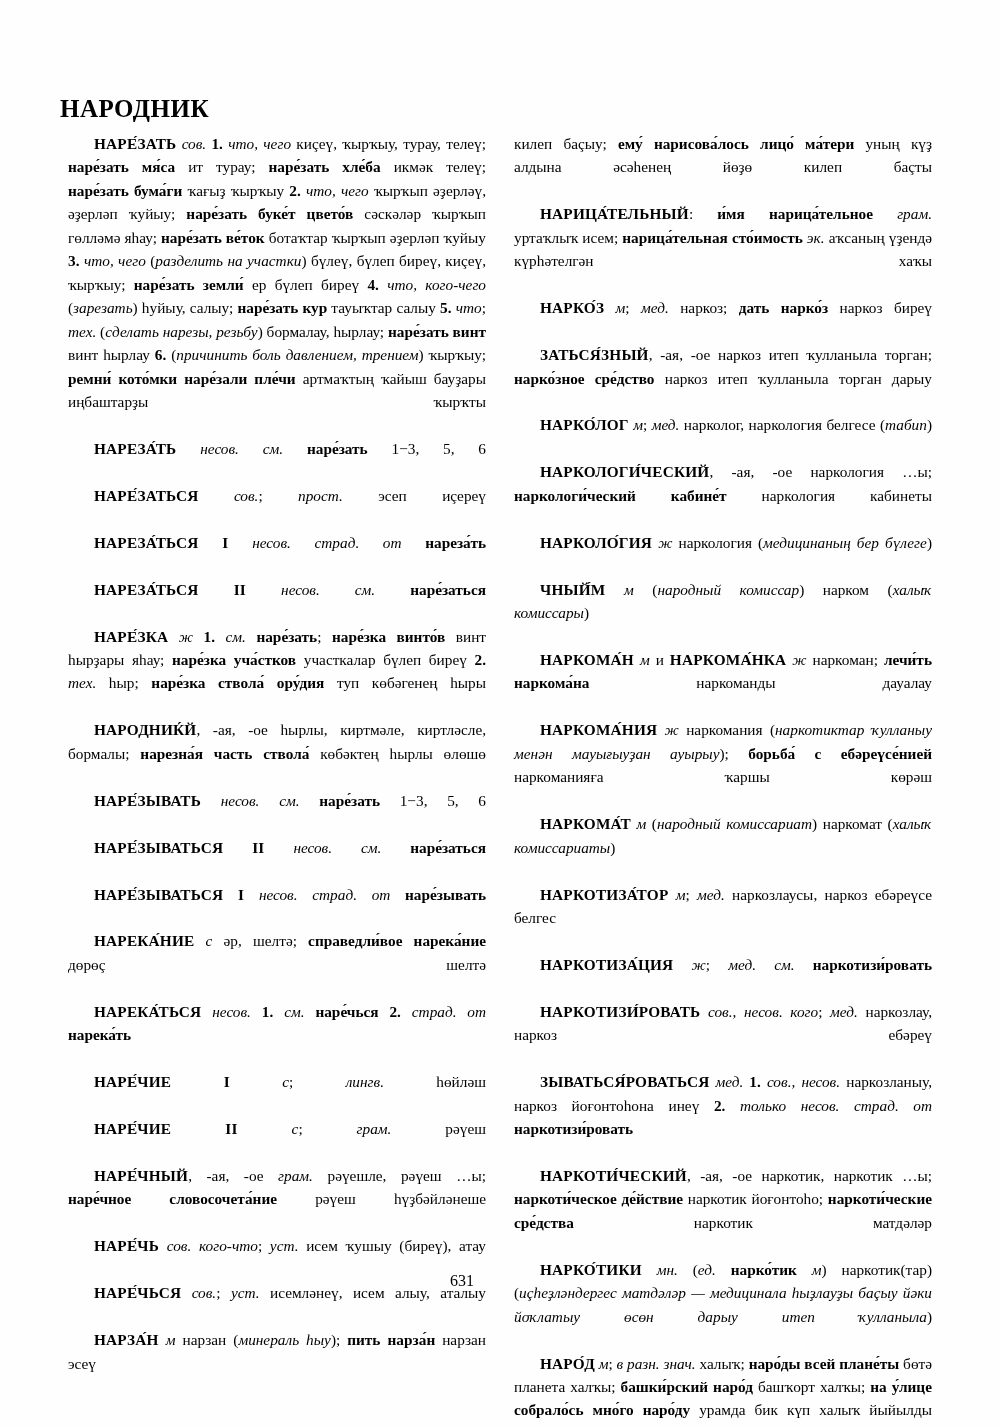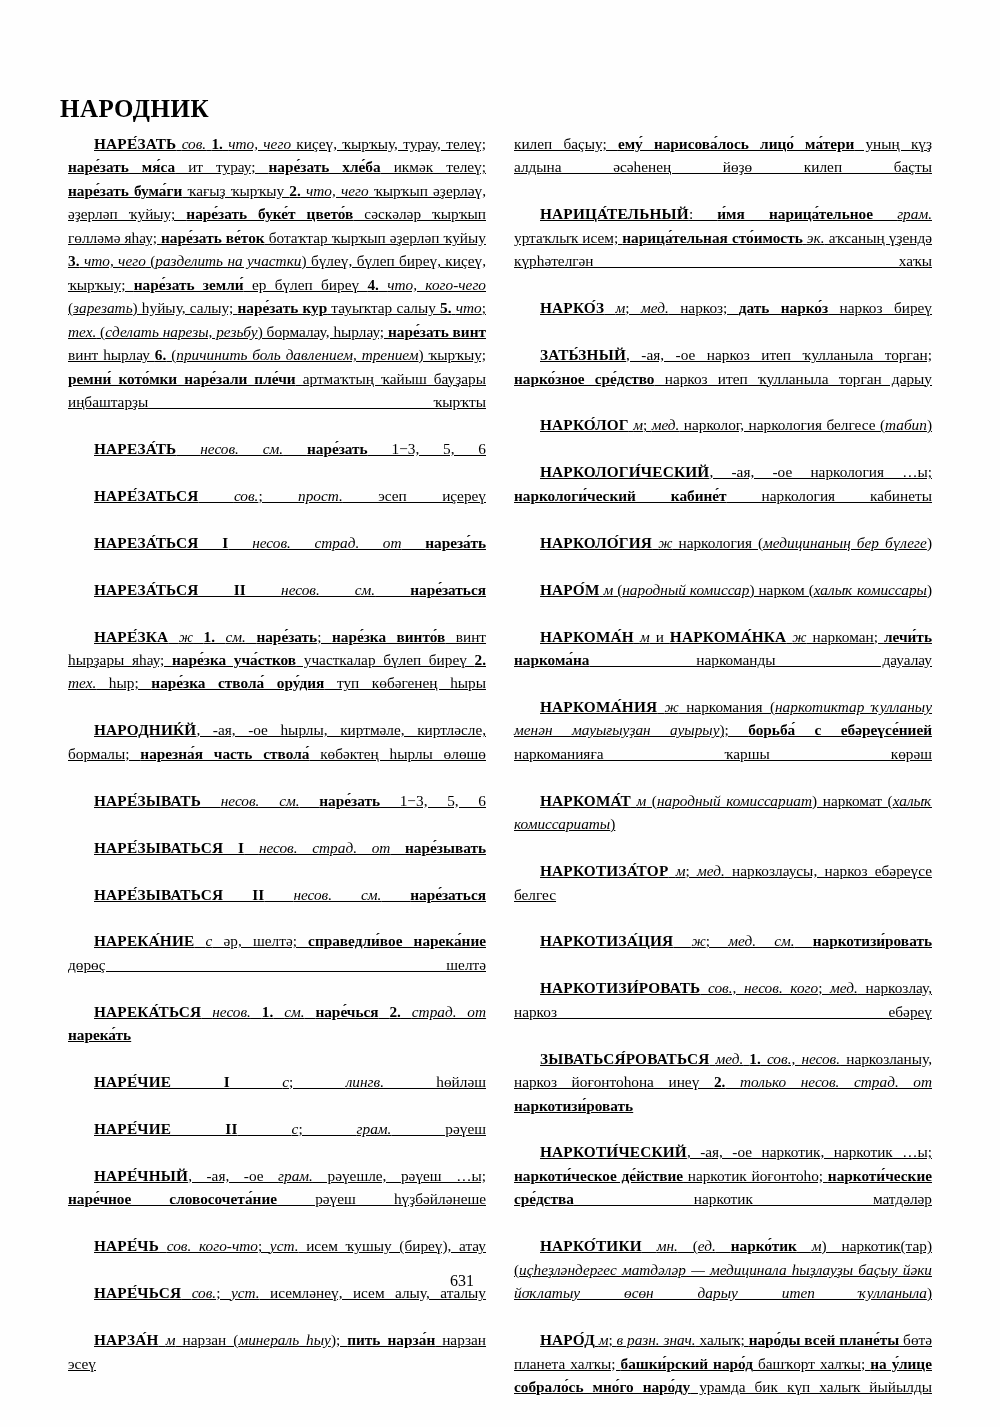--- a/index.html
+++ b/index.html
@@ -45,21 +45,20 @@
     line-height: 23.45px;
     text-align: justify;
     text-justify: inter-word;
     hyphens: none;
   }
   .entry {
     margin: 0;
     padding: 0;
     text-indent: 26px;
     text-align: justify;
-    text-decoration: underline;
   }
   .entry.cont {
     text-indent: 0;
   }
   .hw {
     font-weight: bold;
     letter-spacing: 0.2px;
   }
   .b { font-weight: bold; }
   .i { font-style: italic; }
@@ -88,40 +87,40 @@
   <div class="columns">
     <div class="col" id="col-0">
         <p class="entry"><span class="hw">НАРЕ́ЗАТЬ</span> <span class="i">сов.</span> <span class="b">1.</span> <span class="i">что, чего</span> киçеү, ҡырҡыу, турау, телеү; <span class="b">наре́зать мя́са</span> ит турау; <span class="b">наре́зать хле́ба</span> икмәк телеү; <span class="b">наре́зать бума́ги</span> ҡағыҙ ҡырҡыу <span class="b">2.</span> <span class="i">что, чего</span> ҡырҡып әҙерләү, әҙерләп ҡуйыу; <span class="b">наре́зать буке́т цвето́в</span> сәскәләр ҡырҡып гөлләмә яһау; <span class="b">наре́зать ве́ток</span> ботаҡтар ҡырҡып әҙерләп ҡуйыу <span class="b">3.</span> <span class="i">что, чего</span> (<span class="i">разделить на участки</span>) бүлеү, бүлеп биреү, киçеү, ҡырҡыу; <span class="b">наре́зать земли́</span> ер бүлеп биреү <span class="b">4.</span> <span class="i">что, кого-чего</span> (<span class="i">зарезать</span>) һуйыу, салыу; <span class="b">наре́зать кур</span> тауыҡтар салыу <span class="b">5.</span> <span class="i">что</span>; <span class="i">тех.</span> (<span class="i">сделать нарезы, резьбу</span>) бормалау, һырлау; <span class="b">наре́зать винт</span> винт һырлау <span class="b">6.</span> (<span class="i">причинить боль давлением, трением</span>) ҡырҡыу; <span class="b">ремни́ кото́мки наре́зали пле́чи</span> артмаҡтың ҡайыш бауҙары иңбаштарҙы ҡырҡты</p>
         <p class="entry"><span class="hw">НАРЕЗА́ТЬ</span> <span class="i">несов. см.</span> <span class="b">наре́зать</span> 1−3, 5, 6</p>
         <p class="entry"><span class="hw">НАРЕ́ЗАТЬСЯ</span> <span class="i">сов.</span>; <span class="i">прост.</span> эсеп иçереү</p>
         <p class="entry"><span class="hw">НАРЕЗА́ТЬСЯ I</span> <span class="i">несов. страд. от</span> <span class="b">нареза́ть</span></p>
         <p class="entry"><span class="hw">НАРЕЗА́ТЬСЯ II</span> <span class="i">несов. см.</span> <span class="b">наре́заться</span></p>
         <p class="entry"><span class="hw">НАРЕ́ЗКА</span> <span class="i">ж</span> <span class="b">1.</span> <span class="i">см.</span> <span class="b">наре́зать</span>; <span class="b">наре́зка винто́в</span> винт һырҙары яһау; <span class="b">наре́зка уча́стков</span> участкалар бүлеп биреү <span class="b">2.</span> <span class="i">тех.</span> һыр; <span class="b">наре́зка ствола́ ору́дия</span> туп көбәгенең һыры</p>
         <p class="entry"><span class="hw">НАРОДНИЌЙ</span>, -ая, -ое һырлы, киртмәле, киртләсле, бормалы; <span class="b">нарезна́я часть ствола́</span> көбәктең һырлы өлөшө</p>
         <p class="entry"><span class="hw">НАРЕ́ЗЫВАТЬ</span> <span class="i">несов. см.</span> <span class="b">наре́зать</span> 1−3, 5, 6</p>
+        <p class="entry"><span class="hw">НАРЕ́ЗЫВАТЬСЯ II</span> <span class="i">несов. см.</span> <span class="b">наре́заться</span></p>
         <p class="entry"><span class="hw">НАРЕ́ЗЫВАТЬСЯ I</span> <span class="i">несов. страд. от</span> <span class="b">наре́зывать</span></p>
-        <p class="entry"><span class="hw">НАРЕ́ЗЫВАТЬСЯ II</span> <span class="i">несов. см.</span> <span class="b">наре́заться</span></p>
         <p class="entry"><span class="hw">НАРЕКА́НИЕ</span> <span class="i">с</span> әр, шелтә; <span class="b">справедли́вое нарека́ние</span> дөрөç шелтә</p>
         <p class="entry"><span class="hw">НАРЕКА́ТЬСЯ</span> <span class="i">несов.</span> <span class="b">1.</span> <span class="i">см.</span> <span class="b">наре́чься</span> <span class="b">2.</span> <span class="i">страд. от</span> <span class="b">нарека́ть</span></p>
         <p class="entry"><span class="hw">НАРЕ́ЧИЕ I</span> <span class="i">с</span>; <span class="i">лингв.</span> һөйләш</p>
         <p class="entry"><span class="hw">НАРЕ́ЧИЕ II</span> <span class="i">с</span>; <span class="i">грам.</span> рәүеш</p>
         <p class="entry"><span class="hw">НАРЕ́ЧНЫЙ</span>, -ая, -ое <span class="i">грам.</span> рәүешле, рәүеш …ы; <span class="b">наре́чное словосочета́ние</span> рәүеш һүҙбәйләнеше</p>
         <p class="entry"><span class="hw">НАРЕ́ЧЬ</span> <span class="i">сов. кого-что</span>; <span class="i">уст.</span> исем ҡушыу (биреү), атау</p>
         <p class="entry"><span class="hw">НАРЕ́ЧЬСЯ</span> <span class="i">сов.</span>; <span class="i">уст.</span> исемләнеү, исем алыу, аталыу</p>
         <p class="entry"><span class="hw">НАРЗА́Н</span> <span class="i">м</span> нарзан (<span class="i">минераль һыу</span>); <span class="b">пить нарза́н</span> нарзан эсеү</p>
       </div>
     <div class="col" id="col-1">
         <p class="entry cont">килеп баçыу; <span class="b">ему́ нарисова́лось лицо́ ма́тери</span> уның күҙ алдына әсәһенең йөҙө килеп баçты</p>
         <p class="entry"><span class="hw">НАРИЦА́ТЕЛЬНЫЙ</span>: <span class="b">и́мя нарица́тельное</span> <span class="i">грам.</span> уртаҡлыҡ исем; <span class="b">нарица́тельная сто́имость</span> <span class="i">эк.</span> аҡсаның үҙендә күрһәтелгән хаҡы</p>
         <p class="entry"><span class="hw">НАРКО́З</span> <span class="i">м</span>; <span class="i">мед.</span> наркоз; <span class="b">дать нарко́з</span> наркоз биреү</p>
-        <p class="entry"><span class="hw">ЗАТЬ́ЗНЫЙ</span>, -ая, -ое наркоз итеп ҡулланыла торган; <span class="b">нарко́зное сре́дство</span> наркоз итеп ҡулланыла торган дарыу</p>
+        <p class="entry"><span class="hw">ЗАТЬСЯ́ЗНЫЙ</span>, -ая, -ое наркоз итеп ҡулланыла торган; <span class="b">нарко́зное сре́дство</span> наркоз итеп ҡулланыла торган дарыу</p>
         <p class="entry"><span class="hw">НАРКО́ЛОГ</span> <span class="i">м</span>; <span class="i">мед.</span> нарколог, наркология белгесе (<span class="i">табип</span>)</p>
         <p class="entry"><span class="hw">НАРКОЛОГИ́ЧЕСКИЙ</span>, -ая, -ое наркология …ы; <span class="b">наркологи́ческий кабине́т</span> наркология кабинеты</p>
         <p class="entry"><span class="hw">НАРКОЛО́ГИЯ</span> <span class="i">ж</span> наркология (<span class="i">медицинаның бер бүлеге</span>)</p>
-        <p class="entry"><span class="hw">НАРО́М</span> <span class="i">м</span> (<span class="i">народный комиссар</span>) нарком (<span class="i">халыҡ комиссары</span>)</p>
+        <p class="entry"><span class="hw">ЧНЫЙ́М</span> <span class="i">м</span> (<span class="i">народный комиссар</span>) нарком (<span class="i">халыҡ комиссары</span>)</p>
         <p class="entry"><span class="hw">НАРКОМА́Н</span> <span class="i">м</span> и <span class="hw">НАРКОМА́НКА</span> <span class="i">ж</span> наркоман; <span class="b">лечи́ть наркома́на</span> наркоманды дауалау</p>
         <p class="entry"><span class="hw">НАРКОМА́НИЯ</span> <span class="i">ж</span> наркомания (<span class="i">наркотиктар ҡулланыу менән мауығыуҙан ауырыу</span>); <span class="b">борьба́ с ебәреүсе́нией</span> наркоманияға ҡаршы көрәш</p>
         <p class="entry"><span class="hw">НАРКОМА́Т</span> <span class="i">м</span> (<span class="i">народный комиссариат</span>) наркомат (<span class="i">халыҡ комиссариаты</span>)</p>
         <p class="entry"><span class="hw">НАРКОТИЗА́ТОР</span> <span class="i">м</span>; <span class="i">мед.</span> наркозлаусы, наркоз ебәреүсе белгес</p>
         <p class="entry"><span class="hw">НАРКОТИЗА́ЦИЯ</span> <span class="i">ж</span>; <span class="i">мед. см.</span> <span class="b">наркотизи́ровать</span></p>
         <p class="entry"><span class="hw">НАРКОТИЗИ́РОВАТЬ</span> <span class="i">сов., несов. кого</span>; <span class="i">мед.</span> наркозлау, наркоз ебәреү</p>
         <p class="entry"><span class="hw">ЗЫВАТЬСЯ́РОВАТЬСЯ</span> <span class="i">мед.</span> <span class="b">1.</span> <span class="i">сов., несов.</span> наркозланыу, наркоз йоғонтоһона инеү <span class="b">2.</span> <span class="i">только несов. страд. от</span> <span class="b">наркотизи́ровать</span></p>
         <p class="entry"><span class="hw">НАРКОТИ́ЧЕСКИЙ</span>, -ая, -ое наркотик, наркотик …ы; <span class="b">наркоти́ческое де́йствие</span> наркотик йоғонтоһо; <span class="b">наркоти́ческие сре́дства</span> наркотик матдәләр</p>
         <p class="entry"><span class="hw">НАРКО́ТИКИ</span> <span class="i">мн.</span> (<span class="i">ед.</span> <span class="b">нарко́тик</span> <span class="i">м</span>) наркотик(тар) (<span class="i">иçһеҙләндергес матдәләр — медицинала һыҙлауҙы баçыу йәки йоҡлатыу өсөн дарыу итеп ҡулланыла</span>)</p>
         <p class="entry"><span class="hw">НАРО́Д</span> <span class="i">м</span>; <span class="i">в разн. знач.</span> халыҡ; <span class="b">наро́ды всей плане́ты</span> бөтә планета халҡы; <span class="b">башки́рский наро́д</span> башҡорт халҡы; <span class="b">на у́лице собрало́сь мно́го наро́ду</span> урамда бик күп халыҡ йыйылды</p>

